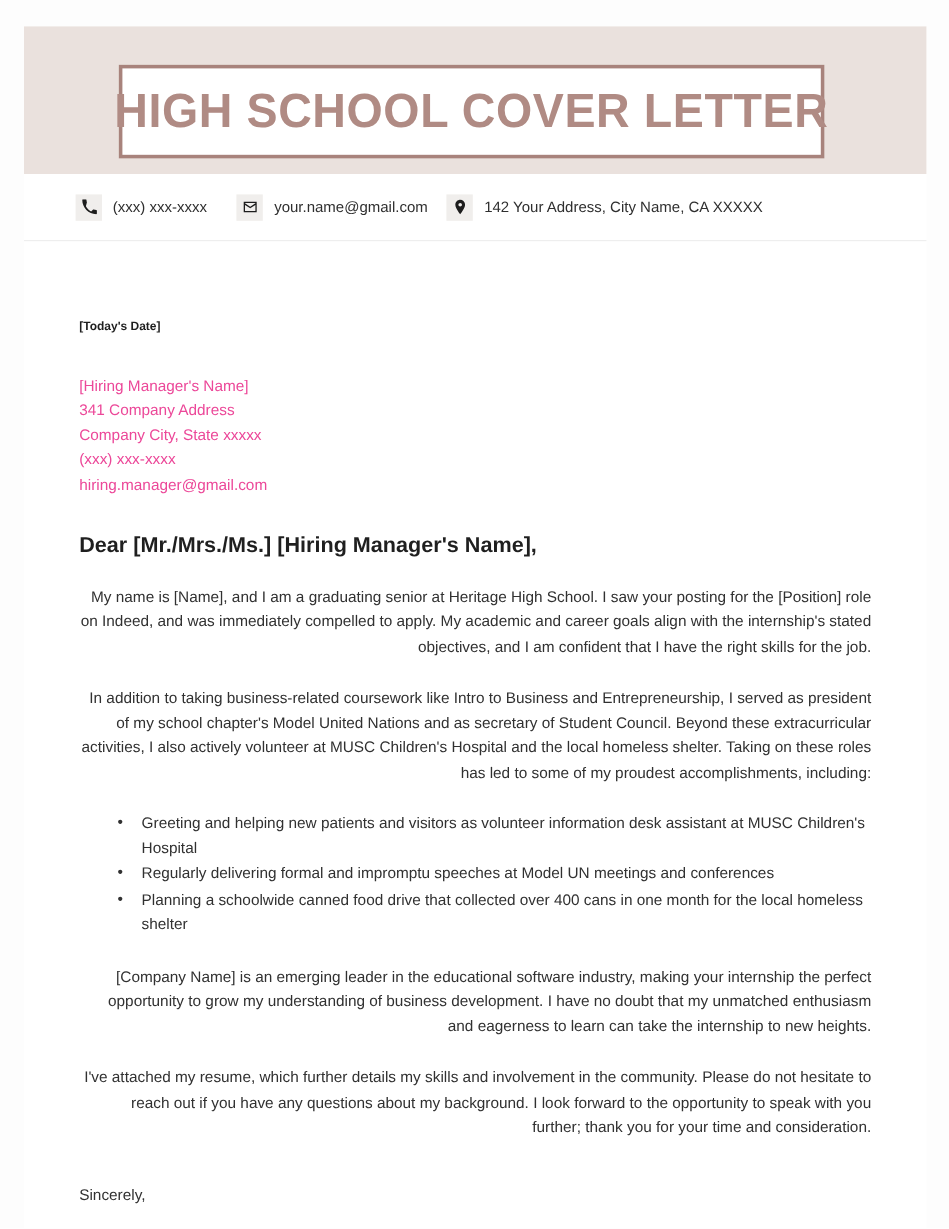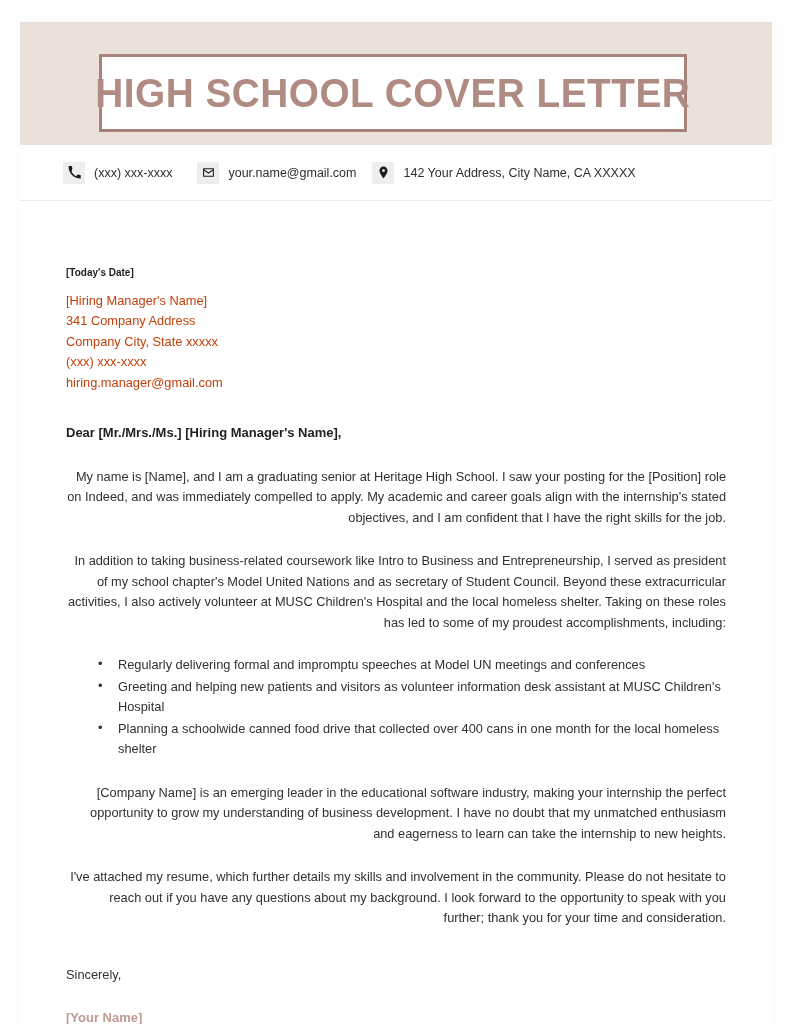--- a/index.html
+++ b/index.html
@@ -94,31 +94,31 @@
     line-height: 20.5px;
     color: #313131;
   }
   .date-line {
     margin-top: 62px;
     font-weight: bold;
     color: #1f1f1f;
     font-size: 10px;
   }
   .recipient {
-    margin-top: 7px;
-    color: #c2410c;
+    margin-top: 28px;
+    color: #ec4899;
     font-size: 12.8px;
     line-height: 20.5px;
   }
   .recipient div { white-space: nowrap; }
   .salutation {
     margin-top: 30px;
     font-weight: bold;
     color: #1f1f1f;
-    font-size: 13px;
+    font-size: 18px;
   }
   .para {
     margin-top: 23px;
     text-align: right;
   }
   ul.bullets {
     margin: 22px 0 0 0;
     padding-left: 52px;
     list-style: none;
   }
@@ -200,22 +200,22 @@
         <div>hiring.manager@gmail.com</div>
       </div>
 
       <div class="salutation">Dear [Mr./Mrs./Ms.] [Hiring Manager's Name],</div>
 
       <p class="para">My name is [Name], and I am a graduating senior at Heritage High School. I saw your posting for the [Position] role on Indeed, and was immediately compelled to apply. My academic and career goals align with the internship's stated objectives, and I am confident that I have the right skills for the job.</p>
 
       <p class="para">In addition to taking business-related coursework like Intro to Business and Entrepreneurship, I served as president of my school chapter's Model United Nations and as secretary of Student Council. Beyond these extracurricular activities, I also actively volunteer at MUSC Children's Hospital and the local homeless shelter. Taking on these roles has led to some of my proudest accomplishments, including:</p>
 
       <ul class="bullets">
+        <li>Greeting and helping new patients and visitors as volunteer information desk assistant at MUSC Children's Hospital</li>
         <li>Regularly delivering formal and impromptu speeches at Model UN meetings and conferences</li>
-        <li>Greeting and helping new patients and visitors as volunteer information desk assistant at MUSC Children's Hospital</li>
         <li>Planning a schoolwide canned food drive that collected over 400 cans in one month for the local homeless shelter</li>
       </ul>
 
       <p class="para">[Company Name] is an emerging leader in the educational software industry, making your internship the perfect opportunity to grow my understanding of business development. I have no doubt that my unmatched enthusiasm and eagerness to learn can take the internship to new heights.</p>
 
       <p class="para">I've attached my resume, which further details my skills and involvement in the community. Please do not hesitate to reach out if you have any questions about my background. I look forward to the opportunity to speak with you further; thank you for your time and consideration.</p>
 
       <div class="closing">Sincerely,</div>
 
       <div class="signature">[Your Name]</div>

